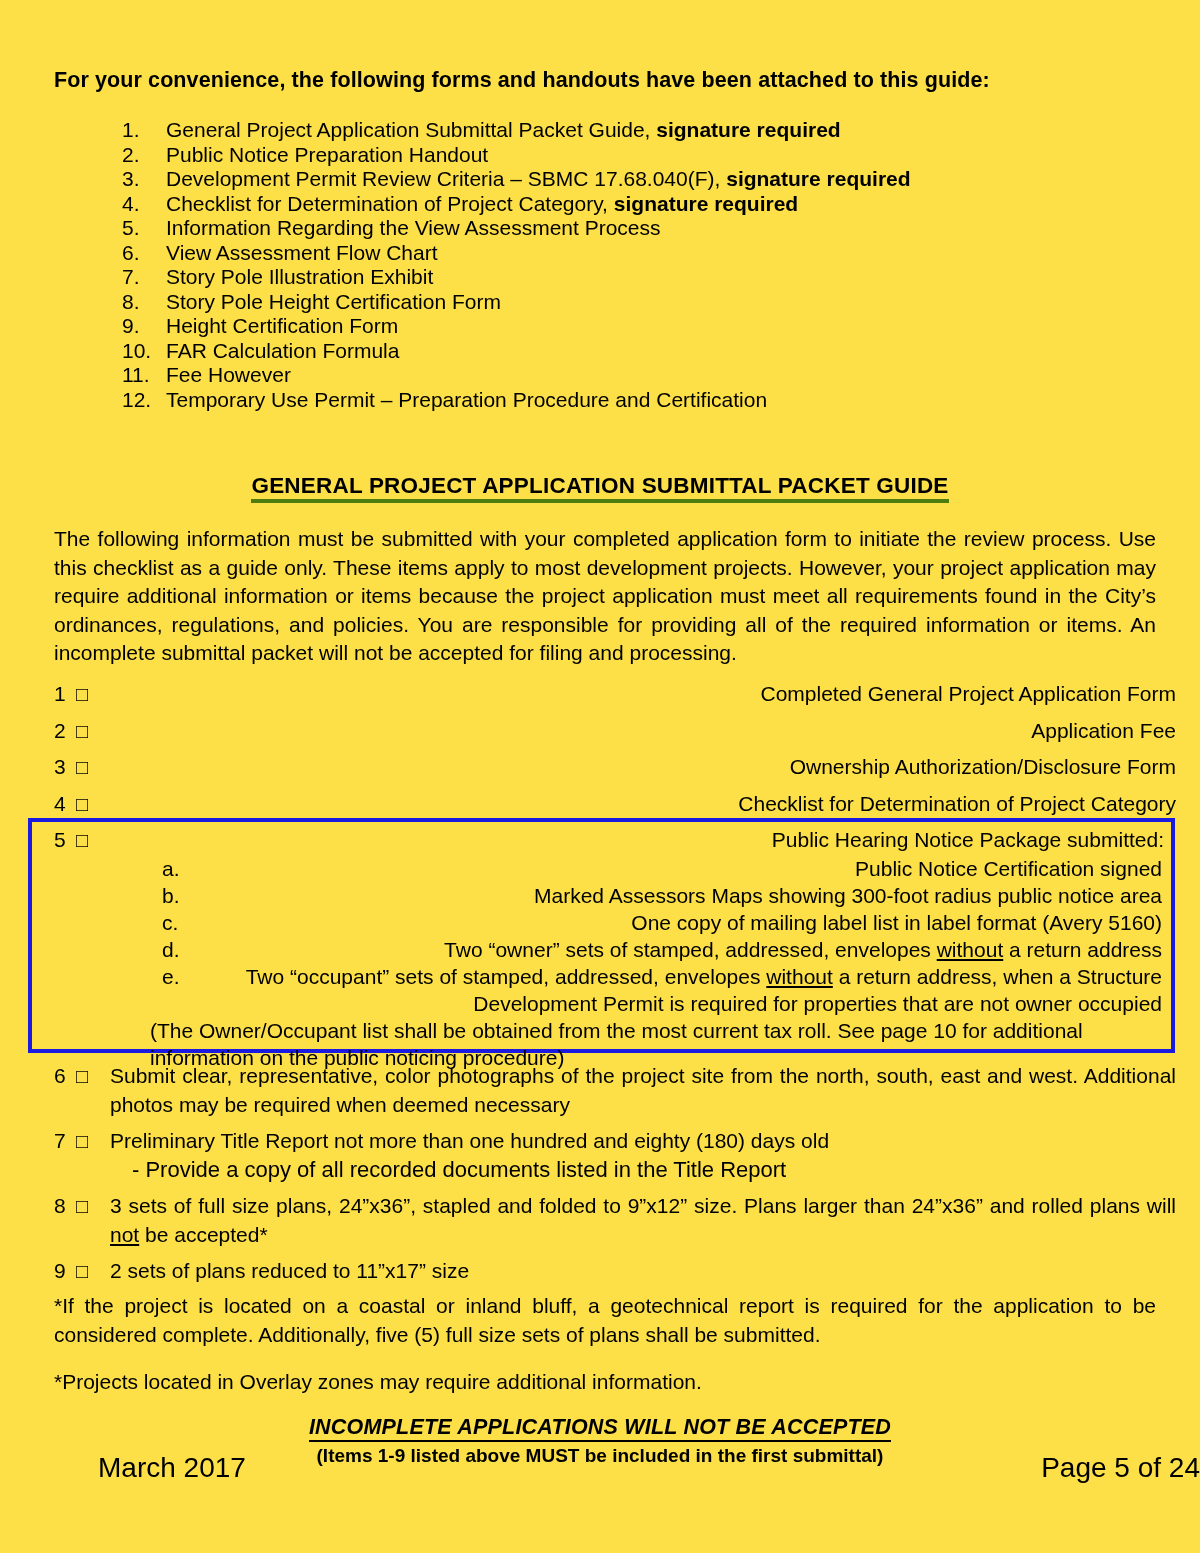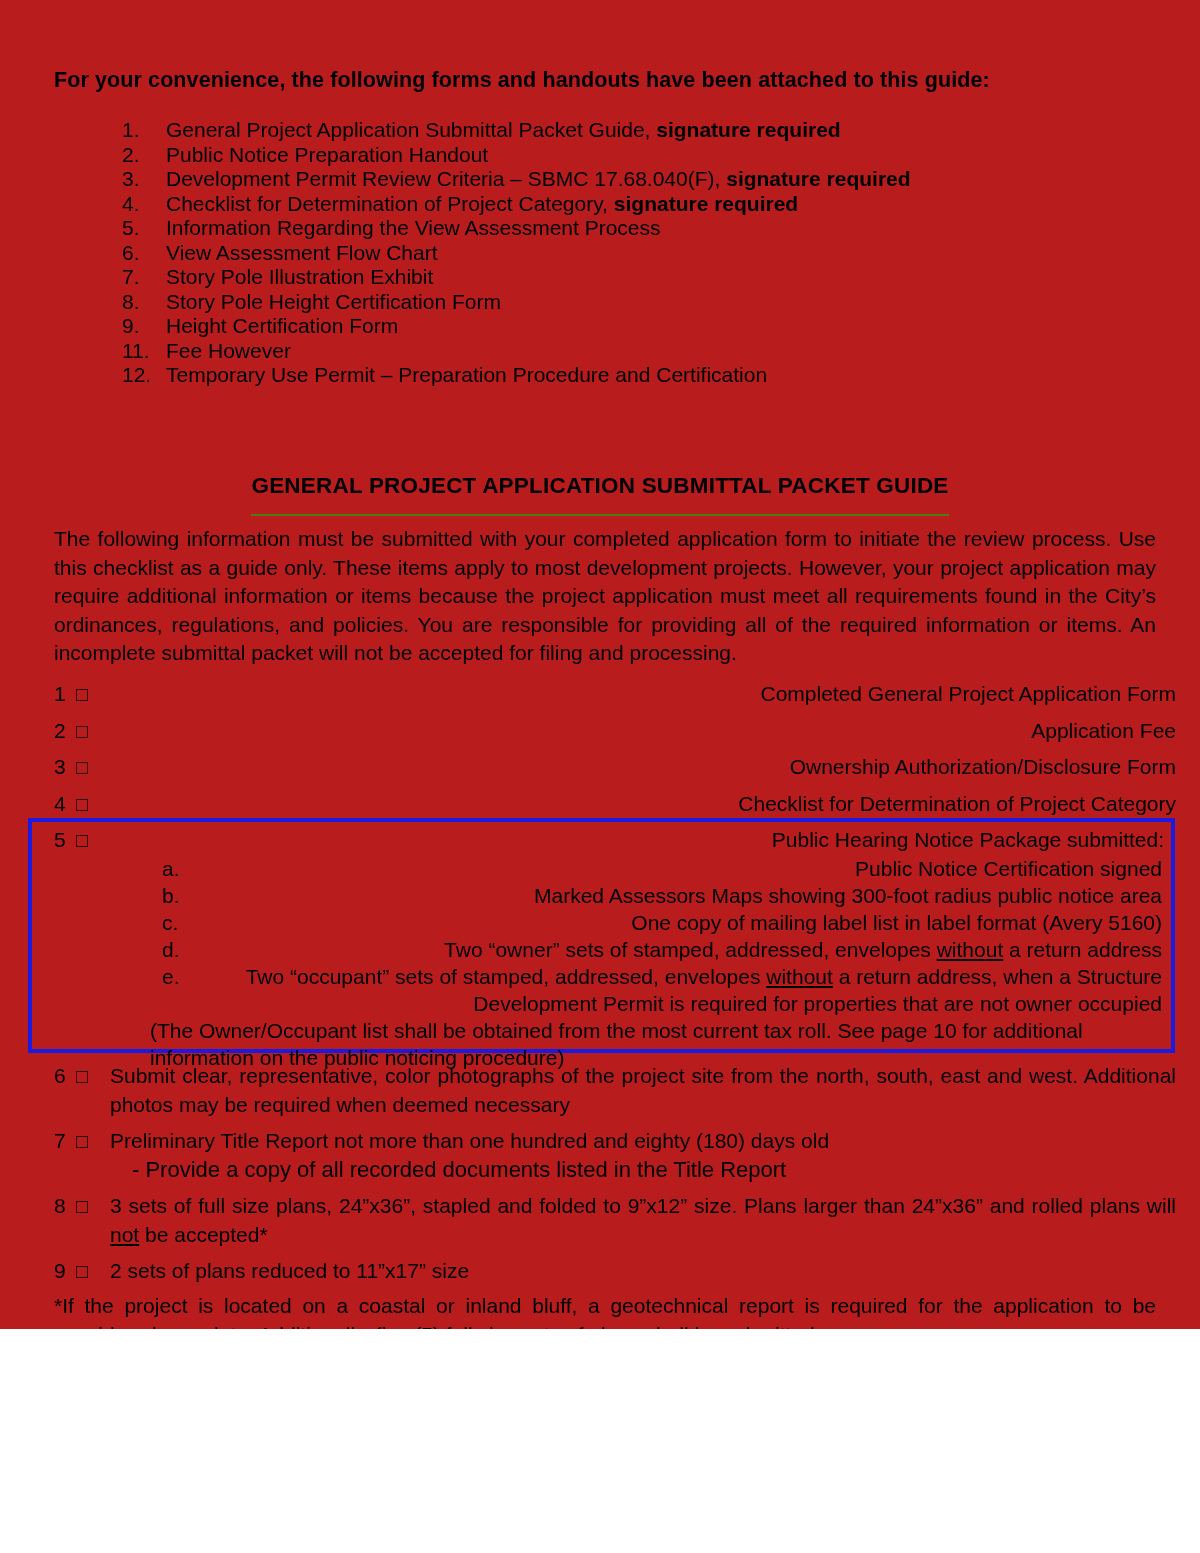--- a/index.html
+++ b/index.html
@@ -8,23 +8,23 @@
     padding: 0;
     background: #ffffff;
   }
   body {
     font-family: "Liberation Sans", sans-serif;
     color: #000000;
   }
   .page {
     position: relative;
     width: 1200px;
-    height: 1329px;
+    height: 1553px;
     box-sizing: border-box;
-    background: #b91c1c;
+    background: #fde047;
     overflow: hidden;
   }
 
   
   .attach-heading {
     position: absolute;
     left: 54px;
     top: 68px;
     width: 1090px;
     font-size: 21.5px;
@@ -59,22 +59,22 @@
     position: absolute;
     left: 0;
     top: 473px;
     width: 1200px;
     text-align: center;
     font-size: 22.5px;
     font-weight: bold;
     letter-spacing: 0.2px;
   }
   .main-title span {
-    border-bottom: 2px solid #4d7c0f;
-    padding-bottom: 16px;
+    border-bottom: 4px solid #4d7c0f;
+    padding-bottom: 1px;
   }
 
   
   .intro {
     position: absolute;
     left: 54px;
     top: 525px;
     width: 1102px;
     font-size: 21px;
     line-height: 28.5px;
@@ -270,20 +270,24 @@
       </div>
       <div class="attach-row">
         <span class="attach-num">8.</span>
         <span class="attach-txt">Story Pole Height Certification Form</span>
       </div>
       <div class="attach-row">
         <span class="attach-num">9.</span>
         <span class="attach-txt">Height Certification Form</span>
       </div>
       <div class="attach-row">
+        <span class="attach-num">10.</span>
+        <span class="attach-txt">FAR Calculation Formula</span>
+      </div>
+      <div class="attach-row">
         <span class="attach-num">11.</span>
         <span class="attach-txt">Fee However</span>
       </div>
       <div class="attach-row">
         <span class="attach-num">12.</span>
         <span class="attach-txt">Temporary Use Permit – Preparation Procedure and Certification</span>
       </div>
     </div>
 
   <div class="main-title"><span>GENERAL PROJECT APPLICATION SUBMITTAL PACKET GUIDE</span></div>
@@ -365,19 +369,23 @@
       <div class="ck-row">
         <span class="ck-num">9</span>
         <span class="ck-box">□</span>
         <div class="ck-txt">2 sets of plans reduced to 11”x17” size</div>
       </div>
     </div>
 
   <div class="note-1">*If the project is located on a coastal or inland bluff, a geotechnical report is required for the application to be considered complete. Additionally, five (5) full size sets of plans shall be submitted.</div>
   <div class="note-2">*Projects located in Overlay zones may require additional information.</div>
 
+  <div class="closing">
+    <div class="closing-main"><span>INCOMPLETE APPLICATIONS WILL NOT BE ACCEPTED</span></div>
+    <div class="closing-sub">(Items 1-9 listed above MUST be included in the first submittal)</div>
+  </div>
 
   <div class="footer">
     <div>March 2017</div>
     <div>Page 5 of 24</div>
   </div>
 
 </div>
 
 </body></html>

